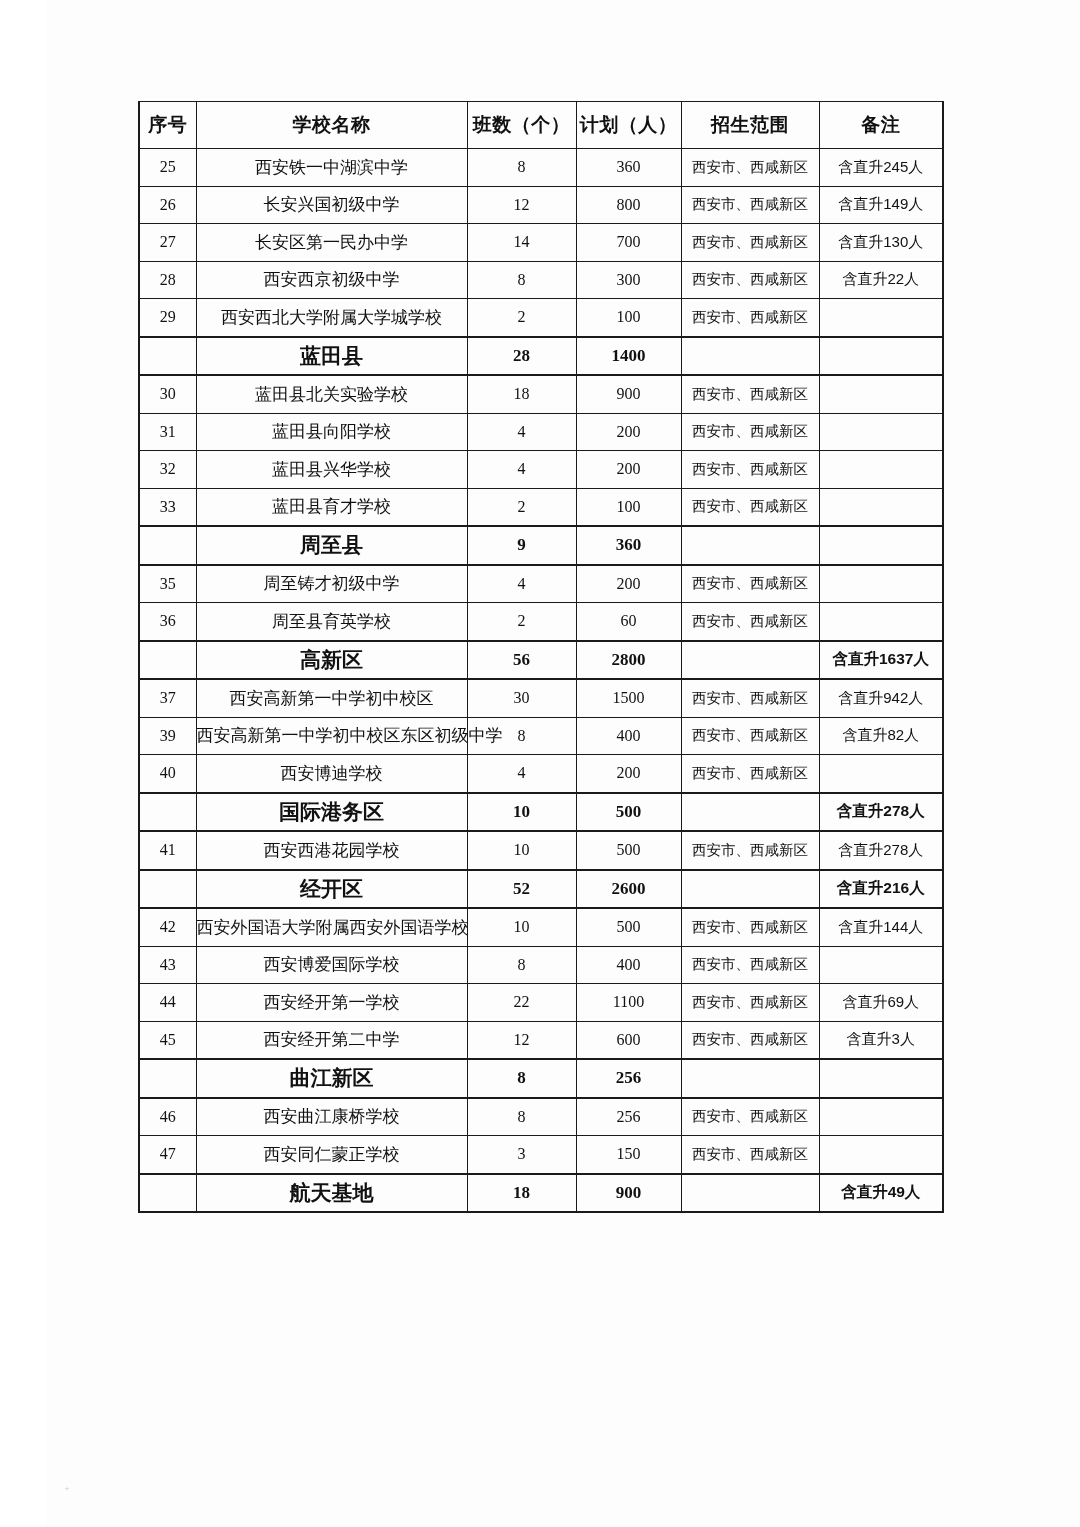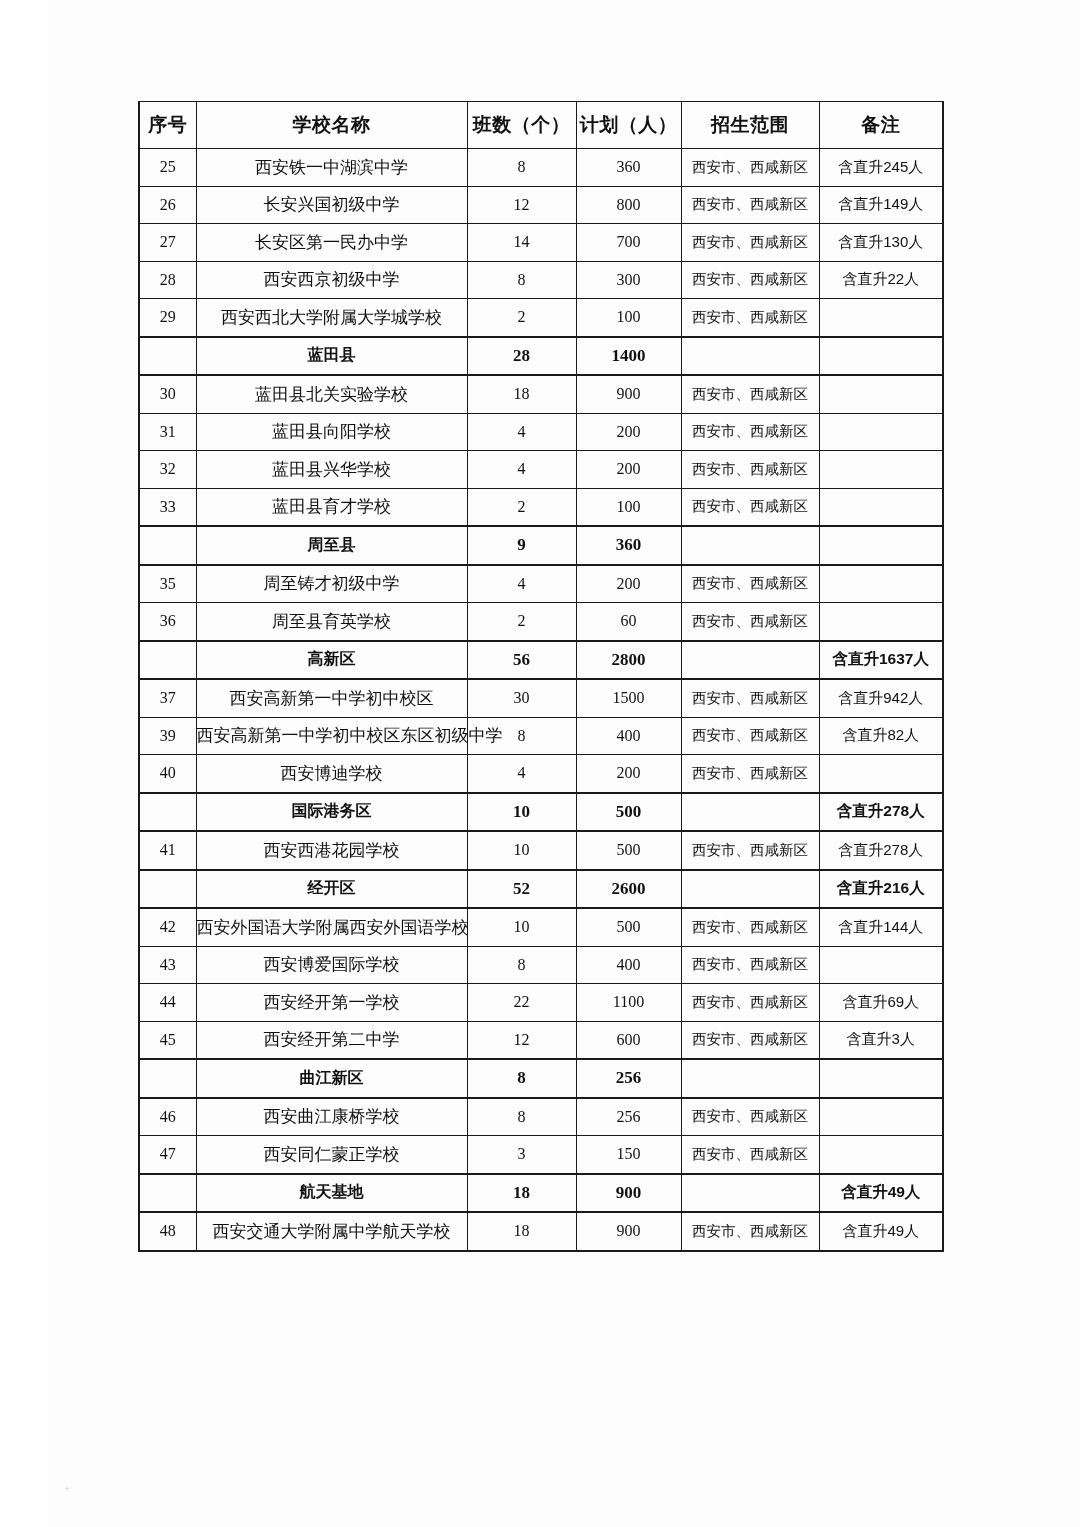--- a/index.html
+++ b/index.html
@@ -117,21 +117,21 @@
     white-space: nowrap;
     font-family: "Liberation Sans", "DejaVu Sans", sans-serif;
   }
 
   
   tr.group td {
     font-weight: bold;
     border-top-width: 2.6px;
     border-bottom-width: 2.6px;
   }
-  tr.group td.school { font-size: 16px; }
+  tr.group td.school { font-size: 21px; }
   tr.group td.num    { font-size: 17px; }
   tr.group td.note   { font-size: 15.5px; }
 
   
   table.sheet {
     outline: none;
   }
   tbody tr:last-child td { border-bottom-width: 2.4px; }
   thead th:first-child, tbody td:first-child { border-left-width: 2.4px; }
   thead th:last-child,  tbody td:last-child  { border-right-width: 2.4px; }
@@ -382,24 +382,16 @@
             <td class="note"></td>
           </tr>
           <tr class="group">
             <td class="seq"></td>
             <td class="school">航天基地</td>
             <td class="num">18</td>
             <td class="num">900</td>
             <td class="range"></td>
             <td class="note">含直升49人</td>
           </tr>
-          <tr class="data">
-            <td class="seq">48</td>
-            <td class="school">西安交通大学附属中学航天学校</td>
-            <td class="num">18</td>
-            <td class="num">900</td>
-            <td class="range">西安市、西咸新区</td>
-            <td class="note">含直升49人</td>
-          </tr>
         </tbody>
     </table>
   </div>
 </div>
 
 </body></html>

